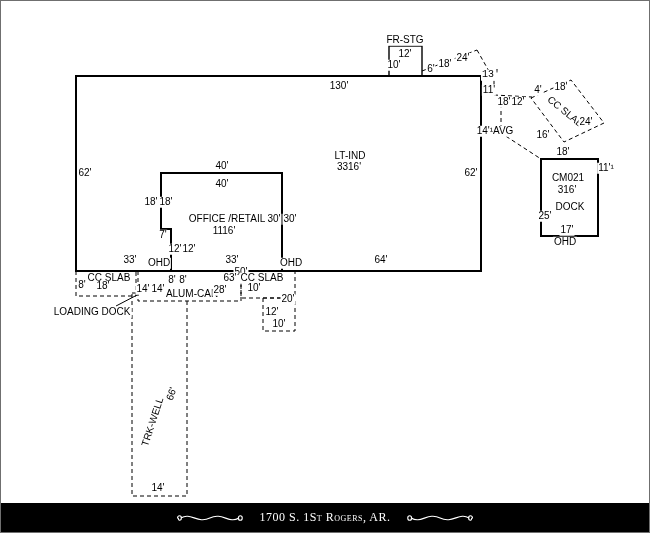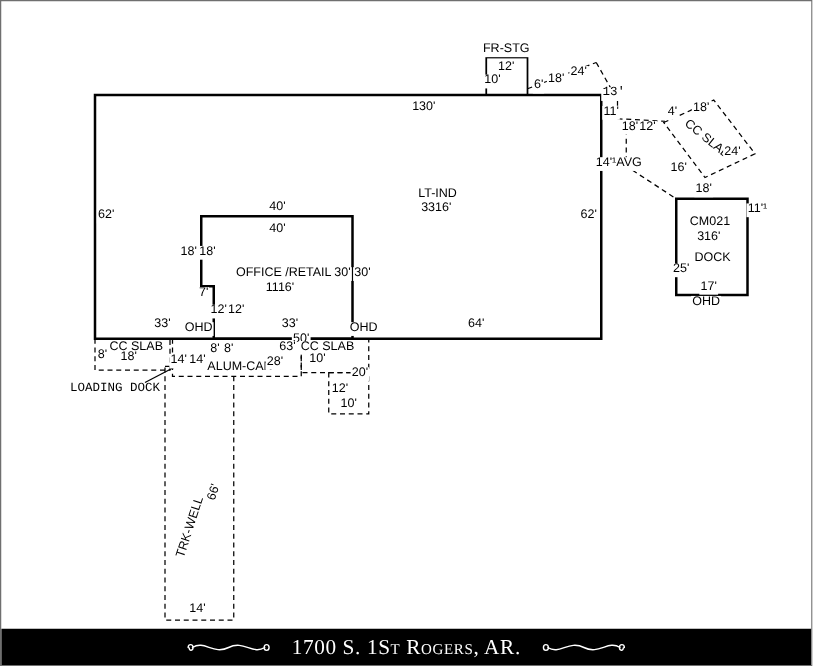--- a/index.html
+++ b/index.html
@@ -36,21 +36,21 @@
     background:#000;
     color:#fff;
     display:flex;
     align-items:center;
     justify-content:center;
     gap:12px;
   }
   .banner-text{
     font-family:"Liberation Serif", serif;
     font-variant:small-caps;
-    font-size:17px;
+    font-size:12px;
     letter-spacing:.5px;
   }
   .flourish{width:78px;height:14px;display:block;}
   .flourish.right{transform:scaleX(-1);}
 </style>
 </head>
 <body>
 
 <div class="page">
 
@@ -136,21 +136,21 @@
       <span class="lbl" style="left: 171px; top: 279px;">8'</span>
       <span class="lbl" style="left: 182px; top: 279px;">8'</span>
       <span class="lbl" style="left: 191px; top: 293px;">ALUM-CAN</span>
       <span class="lbl" style="left: 219px; top: 289px;">28'</span>
       <span class="lbl" style="left: 229px; top: 277px;">63'</span>
       <span class="lbl" style="left: 261px; top: 277px;">CC SLAB</span>
       <span class="lbl" style="left: 253px; top: 287px;">10'</span>
       <span class="lbl" style="left: 287px; top: 298px;">20'</span>
       <span class="lbl" style="left: 271px; top: 311px;">12'</span>
       <span class="lbl" style="left: 278px; top: 323px;">10'</span>
-      <span class="lbl" style="left: 91px; top: 311px; font-family: Liberation Mono, monospace;">LOADING DOCK</span>
+      <span class="lbl" style="left: 91px; top: 311px;">LOADING DOCK</span>
       <span class="lbl" style="left: 171px; top: 393px; transform: translate(-50%, -50%) rotate(-72deg);">66'</span>
       <span class="lbl" style="left: 152px; top: 421px; transform: translate(-50%, -50%) rotate(-72deg);">TRK-WELL</span>
       <span class="lbl" style="left: 157px; top: 487px;">14'</span>
     </div>
 
   <div class="banner">
     <svg class="flourish" viewBox="0 0 80 16" xmlns="http://www.w3.org/2000/svg">
       <path d="M4,8 C4,4.5 8.5,4.5 8.5,8 C8.5,11 5,11.5 5,8.5 M8,8 C19,1 27,15 41,8 C55,1 63,15 74,8 M73.5,8 C73.5,4.5 78,4.5 78,8 C78,11.5 73.5,11.5 73.5,8" fill="none" stroke="#ffffff" stroke-width="1.3" stroke-linecap="round"></path>
     </svg>
     <span class="banner-text">1700 S. 1St Rogers, AR.</span>

